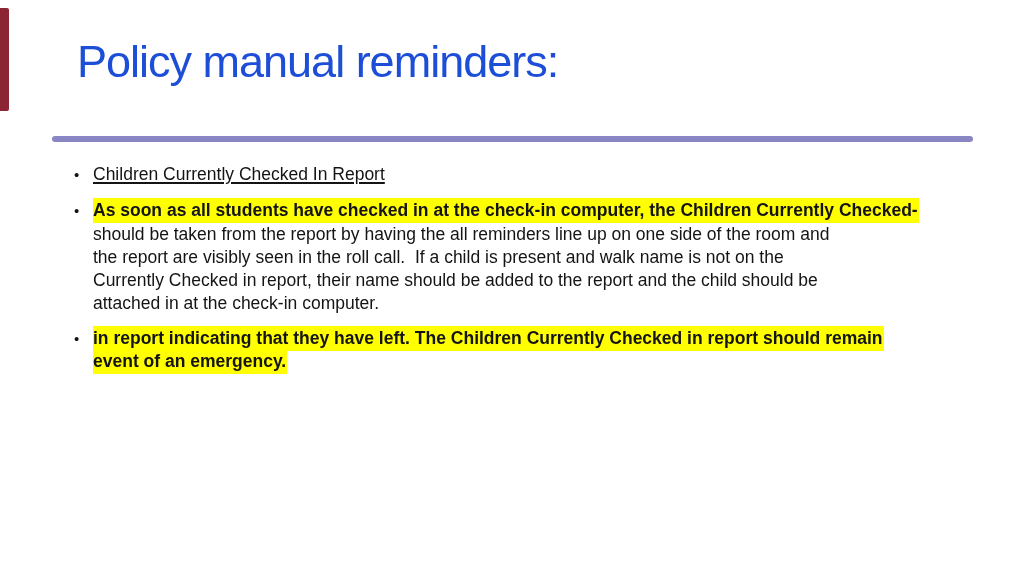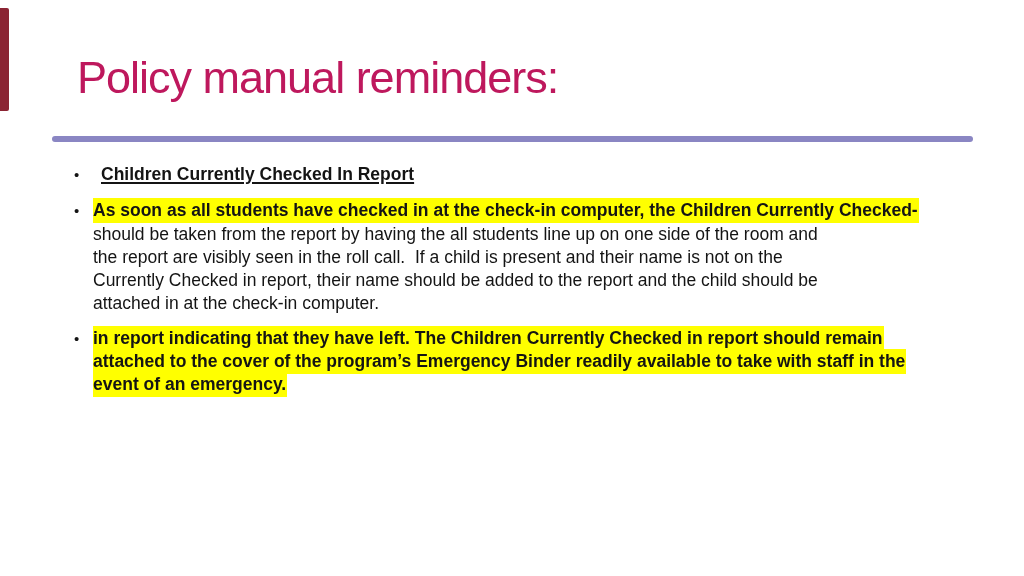--- a/index.html
+++ b/index.html
@@ -9,47 +9,46 @@
   body{
     width:1024px;height:576px;background:var(--bg);
     font-family:"Liberation Sans", sans-serif;
     position:relative;overflow:hidden;color:var(--text);
   }
   .accent-bar{
     position:absolute;left:0;top:8px;width:9px;height:103px;
     background:var(--accent);border-radius:0 2px 2px 0;
   }
   .slide-title{
-    position:absolute;left:77px;top:50px;
+    position:absolute;left:77px;top:34px;
     font-size:45px;line-height:1.25;font-weight:400;
-    letter-spacing:-1px;color:#be185d;white-space:pre;
+    letter-spacing:-1px;color:#1d4ed8;white-space:pre;
   }
   .divider{
     position:absolute;left:52px;top:136px;width:921px;height:6px;
     background:var(--divider);border-radius:3px;
   }
   .content{
     position:absolute;left:74px;top:163px;width:900px;
   }
   .bullet-item{display:flex;align-items:flex-start;}
   .bullet-item.mb-heading{margin-bottom:13px;}
   .bullet-item.mb-body{margin-bottom:11px;}
   .marker{
     width:19px;flex:0 0 19px;font-size:15px;line-height:23.3px;color:#141414;
   }
   .lines{flex:1;}
   .line{
     font-size:17.5px;line-height:23.3px;white-space:pre;color:var(--text);
   }
   .line.heading{
-    font-weight:700;
+    font-weight:400;
     text-decoration:underline;
     text-decoration-thickness:1.5px;
     text-underline-offset:2px;
-    margin-left:8px;
   }
   .hl{
     background:var(--hl);
     padding:2px 1px 3px 0;
     font-weight:bold;
   }
 </style>
 </head>
 <body>
 
@@ -61,28 +60,27 @@
       <div class="bullet-item mb-heading">
         <div class="marker">•</div>
         <div class="lines">
           <div class="line heading"><span>Children Currently Checked In Report</span></div>
         </div>
       </div>
       <div class="bullet-item mb-body">
         <div class="marker">•</div>
         <div class="lines">
           <div class="line"><span class="hl">As soon as all students have checked in at the check-in computer, the Children Currently Checked-</span></div>
-          <div class="line"><span>should be taken from the report by having the all students line up on one side of the room and</span></div>
-          <div class="line"><span>the report are visibly seen in the roll call.  If a child is present and their name is not on the</span></div>
+          <div class="line"><span>should be taken from the report by having the all reminders line up on one side of the room and</span></div>
+          <div class="line"><span>the report are visibly seen in the roll call.  If a child is present and walk name is not on the</span></div>
           <div class="line"><span>Currently Checked in report, their name should be added to the report and the child should be</span></div>
           <div class="line"><span>attached in at the check-in computer.</span></div>
         </div>
       </div>
       <div class="bullet-item mb-body">
         <div class="marker">•</div>
         <div class="lines">
           <div class="line"><span class="hl">in report indicating that they have left. The Children Currently Checked in report should remain</span></div>
-          <div class="line"><span class="hl">attached to the cover of the program’s Emergency Binder readily available to take with staff in the</span></div>
           <div class="line"><span class="hl">event of an emergency.</span></div>
         </div>
       </div>
     </div>
 </div>
 
 </body></html>

